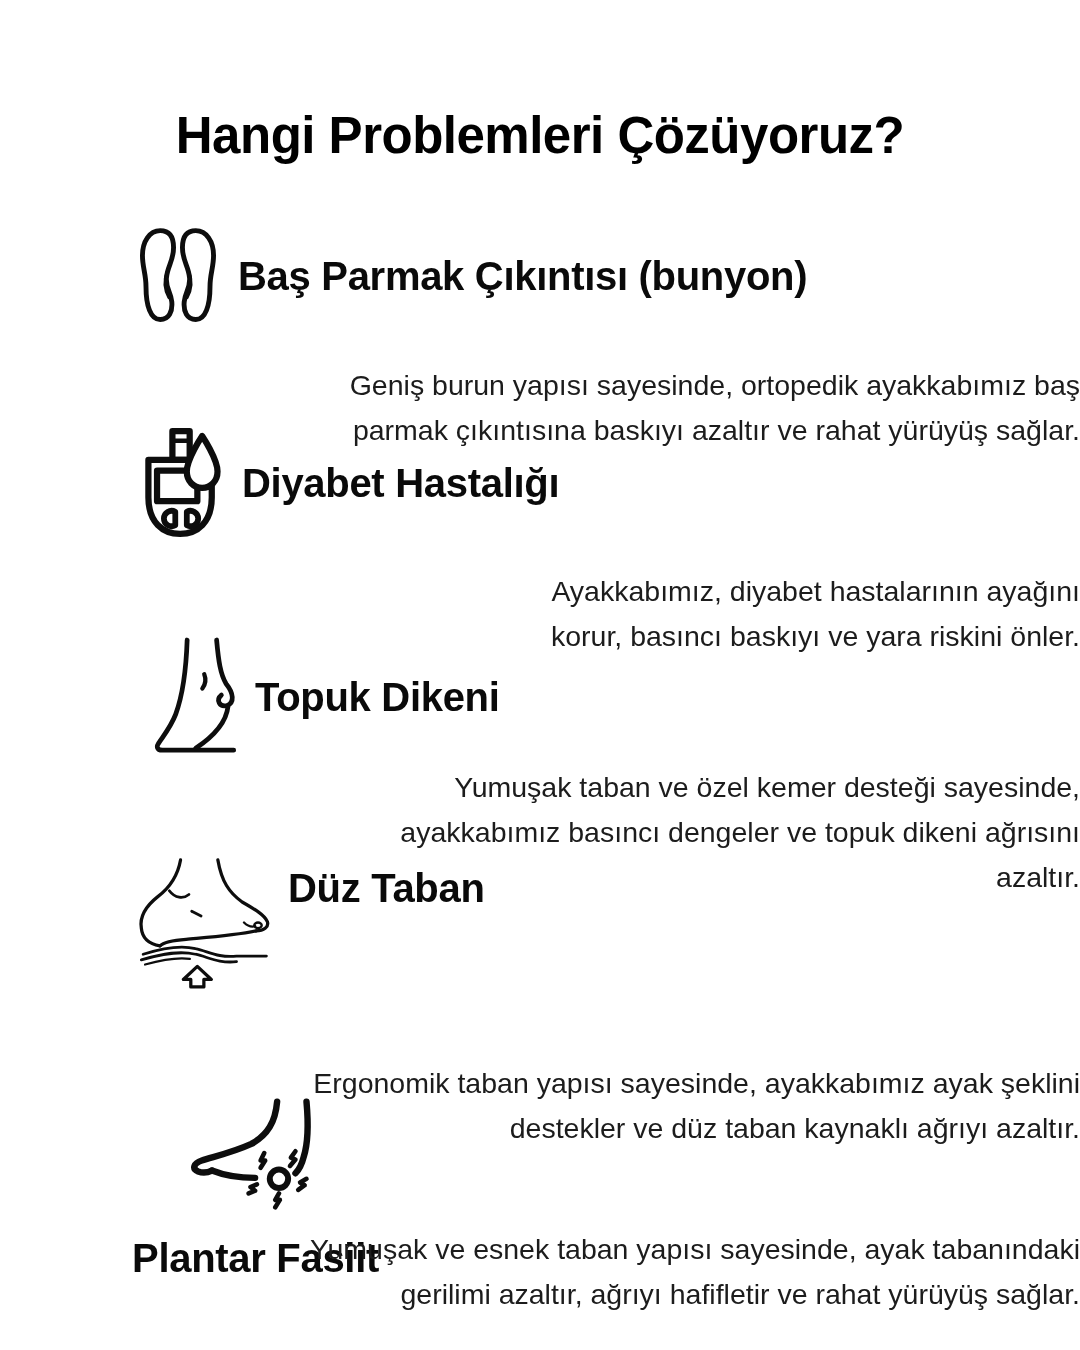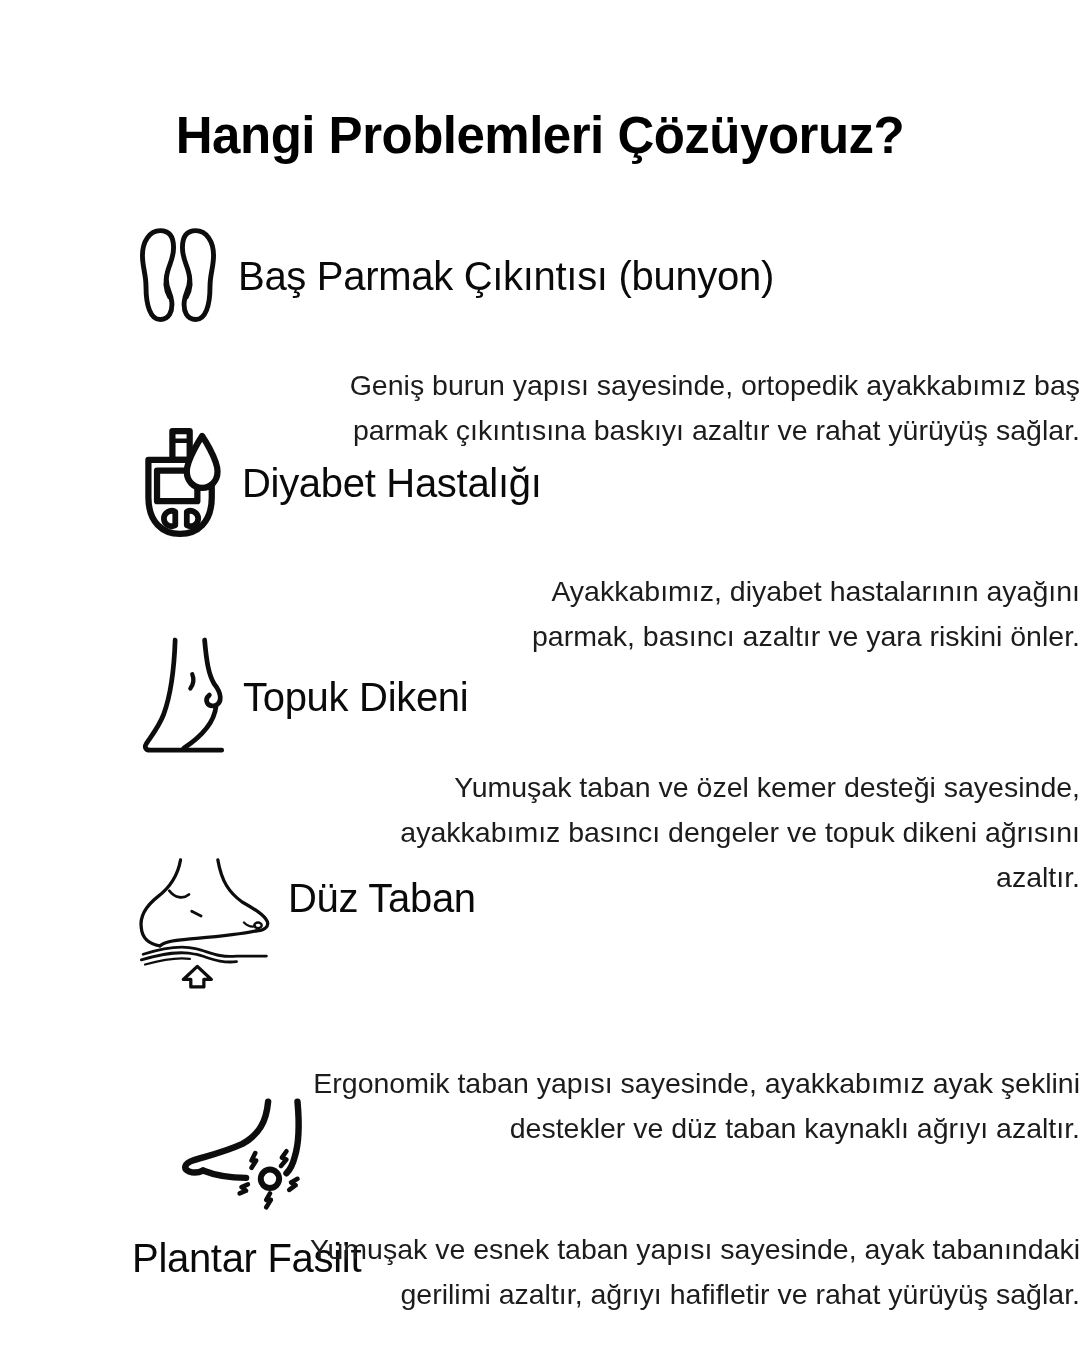--- a/index.html
+++ b/index.html
@@ -10,37 +10,37 @@
   }
   .page-title{
     position:absolute;top:72px;left:0;width:1080px;
     text-align:center;font-size:51px;font-weight:700;letter-spacing:-0.5px;
     color:#000;
   }
   .sec-head{
     position:absolute;display:flex;align-items:center;
   }
   .sec-title{
-    font-size:40px;font-weight:400;letter-spacing:-0.3px;color:#0a0a0a;
+    font-size:40px;font-weight:700;letter-spacing:-0.3px;color:#0a0a0a;
     white-space:nowrap;
   }
   .sec-body{
     position:absolute;left:0;width:1080px;text-align:right;
     font-size:28.5px;line-height:45px;color:#1c1c1c;
     white-space:pre-line;
   }
   
   #head-1{left:138px;top:222px;gap:20px;}
   #body-1{top:334px;}
   #head-2{left:134px;top:424px;gap:12px;}
   #body-2{top:540px;}
-  #head-3{left:140px;top:634px;gap:8px;}
+  #head-3{left:152px;top:634px;gap:8px;}
   #body-3{top:736px;}
   #head-4{left:132px;top:856px;gap:16px;align-items:flex-start;}
-  #head-4 .sec-title{margin-top:20px;}
+  #head-4 .sec-title{margin-top:10px;}
   #body-4{top:1032px;}
   #head-5{left:132px;top:1098px;gap:26px;flex-direction:column;}
   #body-5{top:1198px;}
   svg{display:block;}
   .stroke{fill:none;stroke:#0d0d0d;stroke-linecap:round;stroke-linejoin:round;}
 </style>
 </head>
 <body>
 
 <h1 class="page-title">Hangi Problemleri Çözüyoruz?</h1>
@@ -73,21 +73,21 @@
         <rect x="24" y="46" width="42" height="32"></rect>
         <path d="M71,10 C71,10 55,34 55,47 C55,57 62,64 71,64 C80,64 87,57 87,47 C87,34 71,10 71,10 Z" fill="#ffffff"></path>
         <path d="M43,89 A8,8 0 1 0 43,103 Z" stroke-width="6"></path>
         <path d="M55,89 A8,8 0 1 1 55,103 Z" stroke-width="6"></path>
       </g>
     </svg>
   </span>
   <span class="sec-title">Diyabet Hastalığı</span>
 </div>
 <p class="sec-body" id="body-2">Ayakkabımız, diyabet hastalarının ayağını
-parmak, basıncı azaltır ve yara riskini önler.</p>
+korur, basıncı baskıyı ve yara riskini önler.</p>
 
 <div class="sec-head" id="head-3">
   <span>
     <svg width="95" height="126" viewBox="0 0 100 128">
       <g class="stroke" stroke-width="5">
         <path d="M37,4 C36,34 33,60 25,82 C20,95 12,105 8,111 C4,116 5,120 11,120 L86,120"></path>
         <path d="M68,4 C70,26 72,40 78,50 C86,60 87,70 79,73 C71,75 67,67 73,62"></path>
         <path d="M80,74 C78,92 64,106 46,118"></path>
         <path d="M55,40 C57,45 56,51 53,55" stroke-width="4.5"></path>
       </g>

